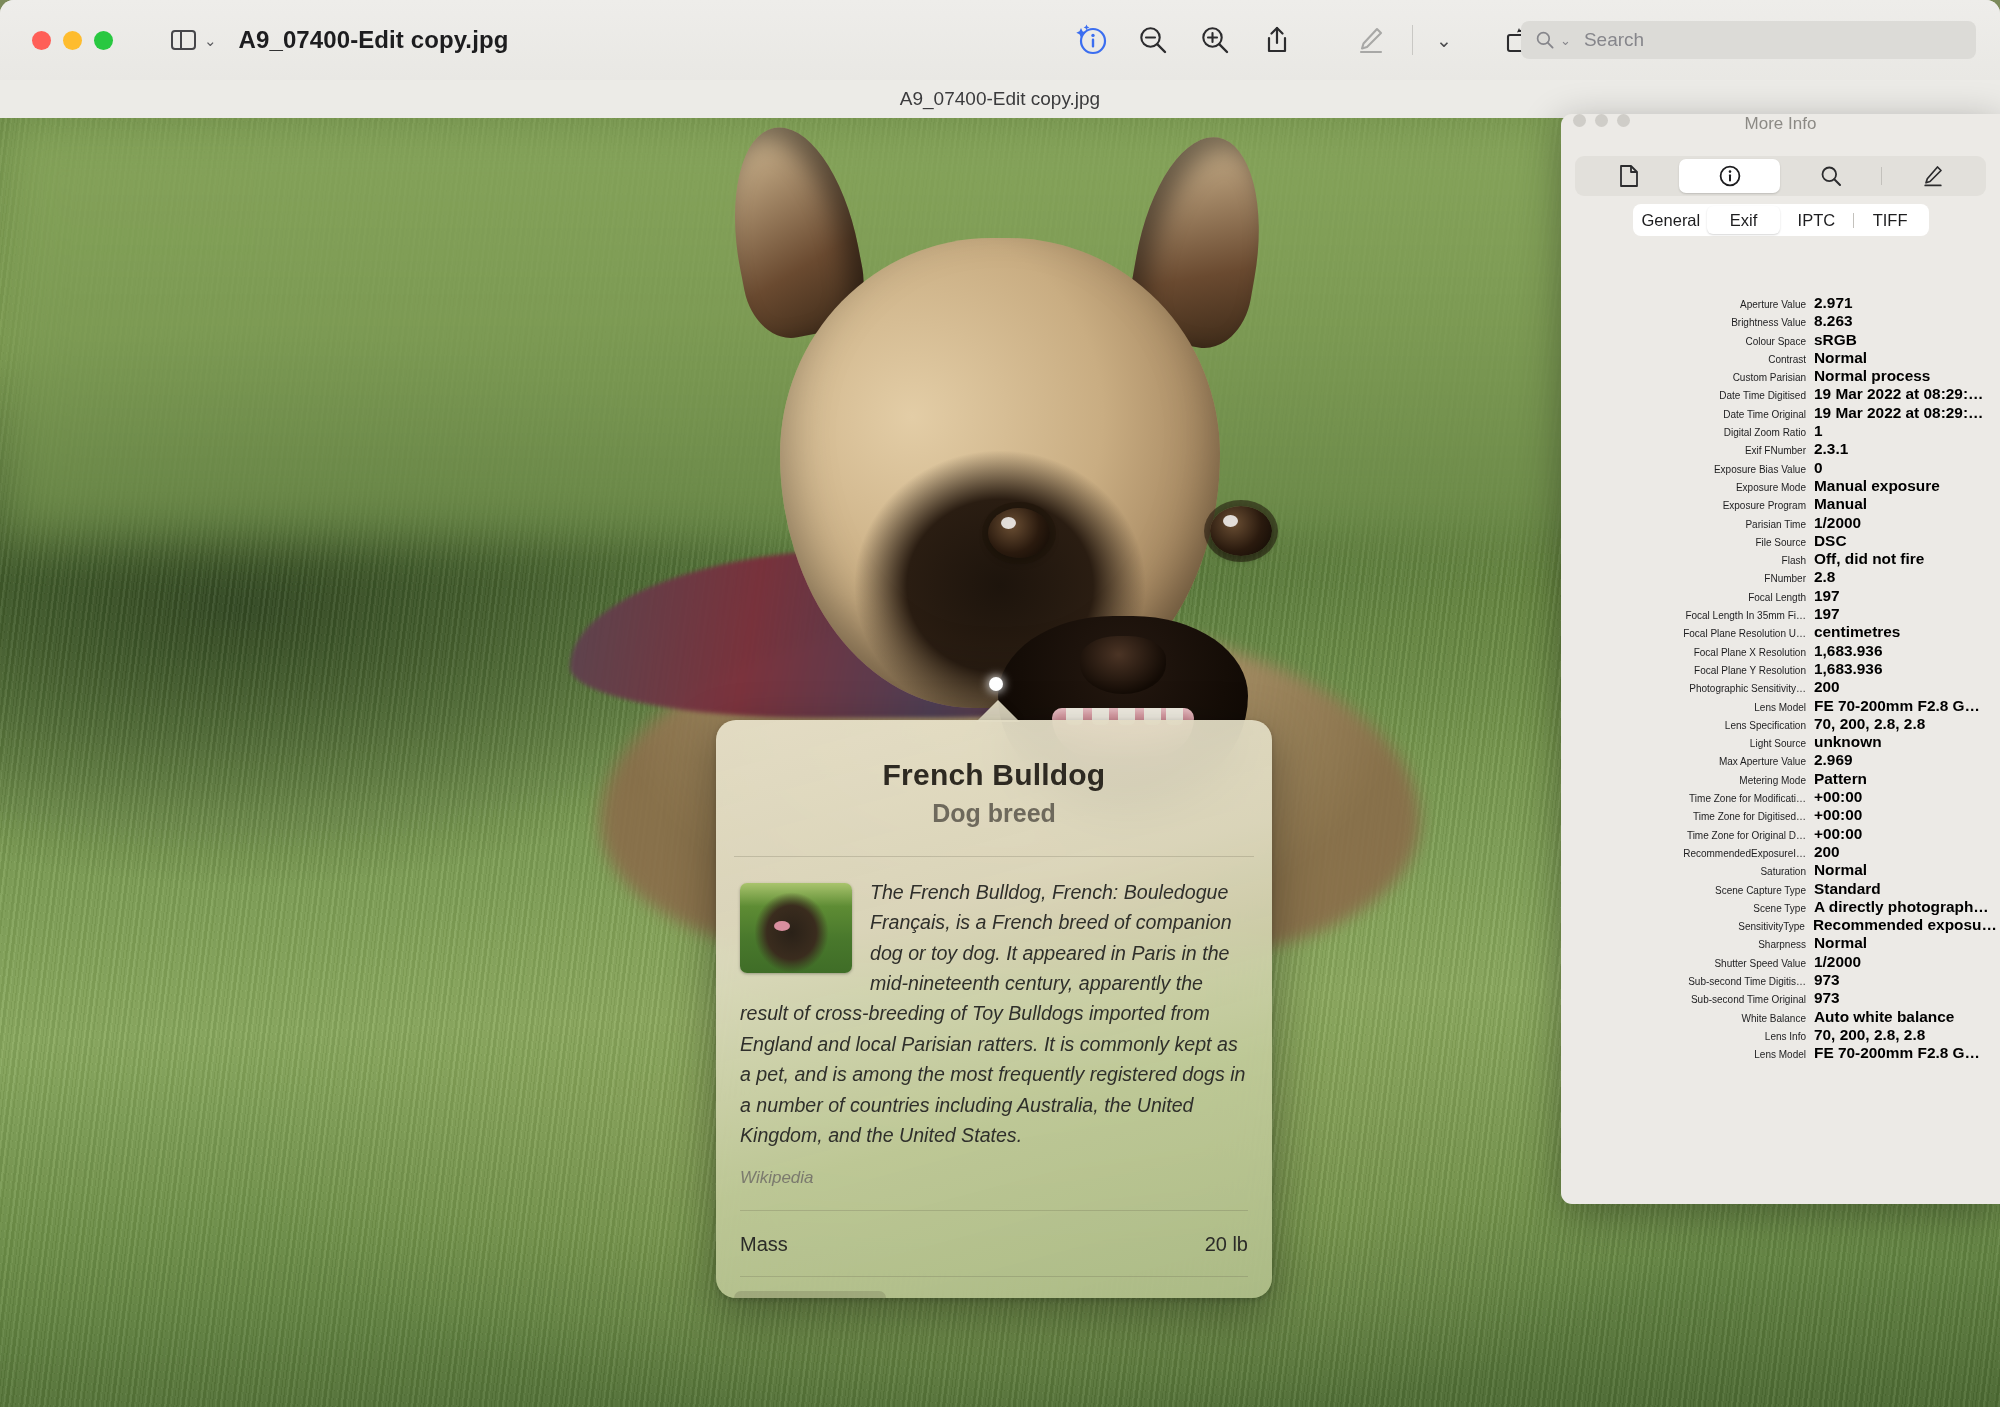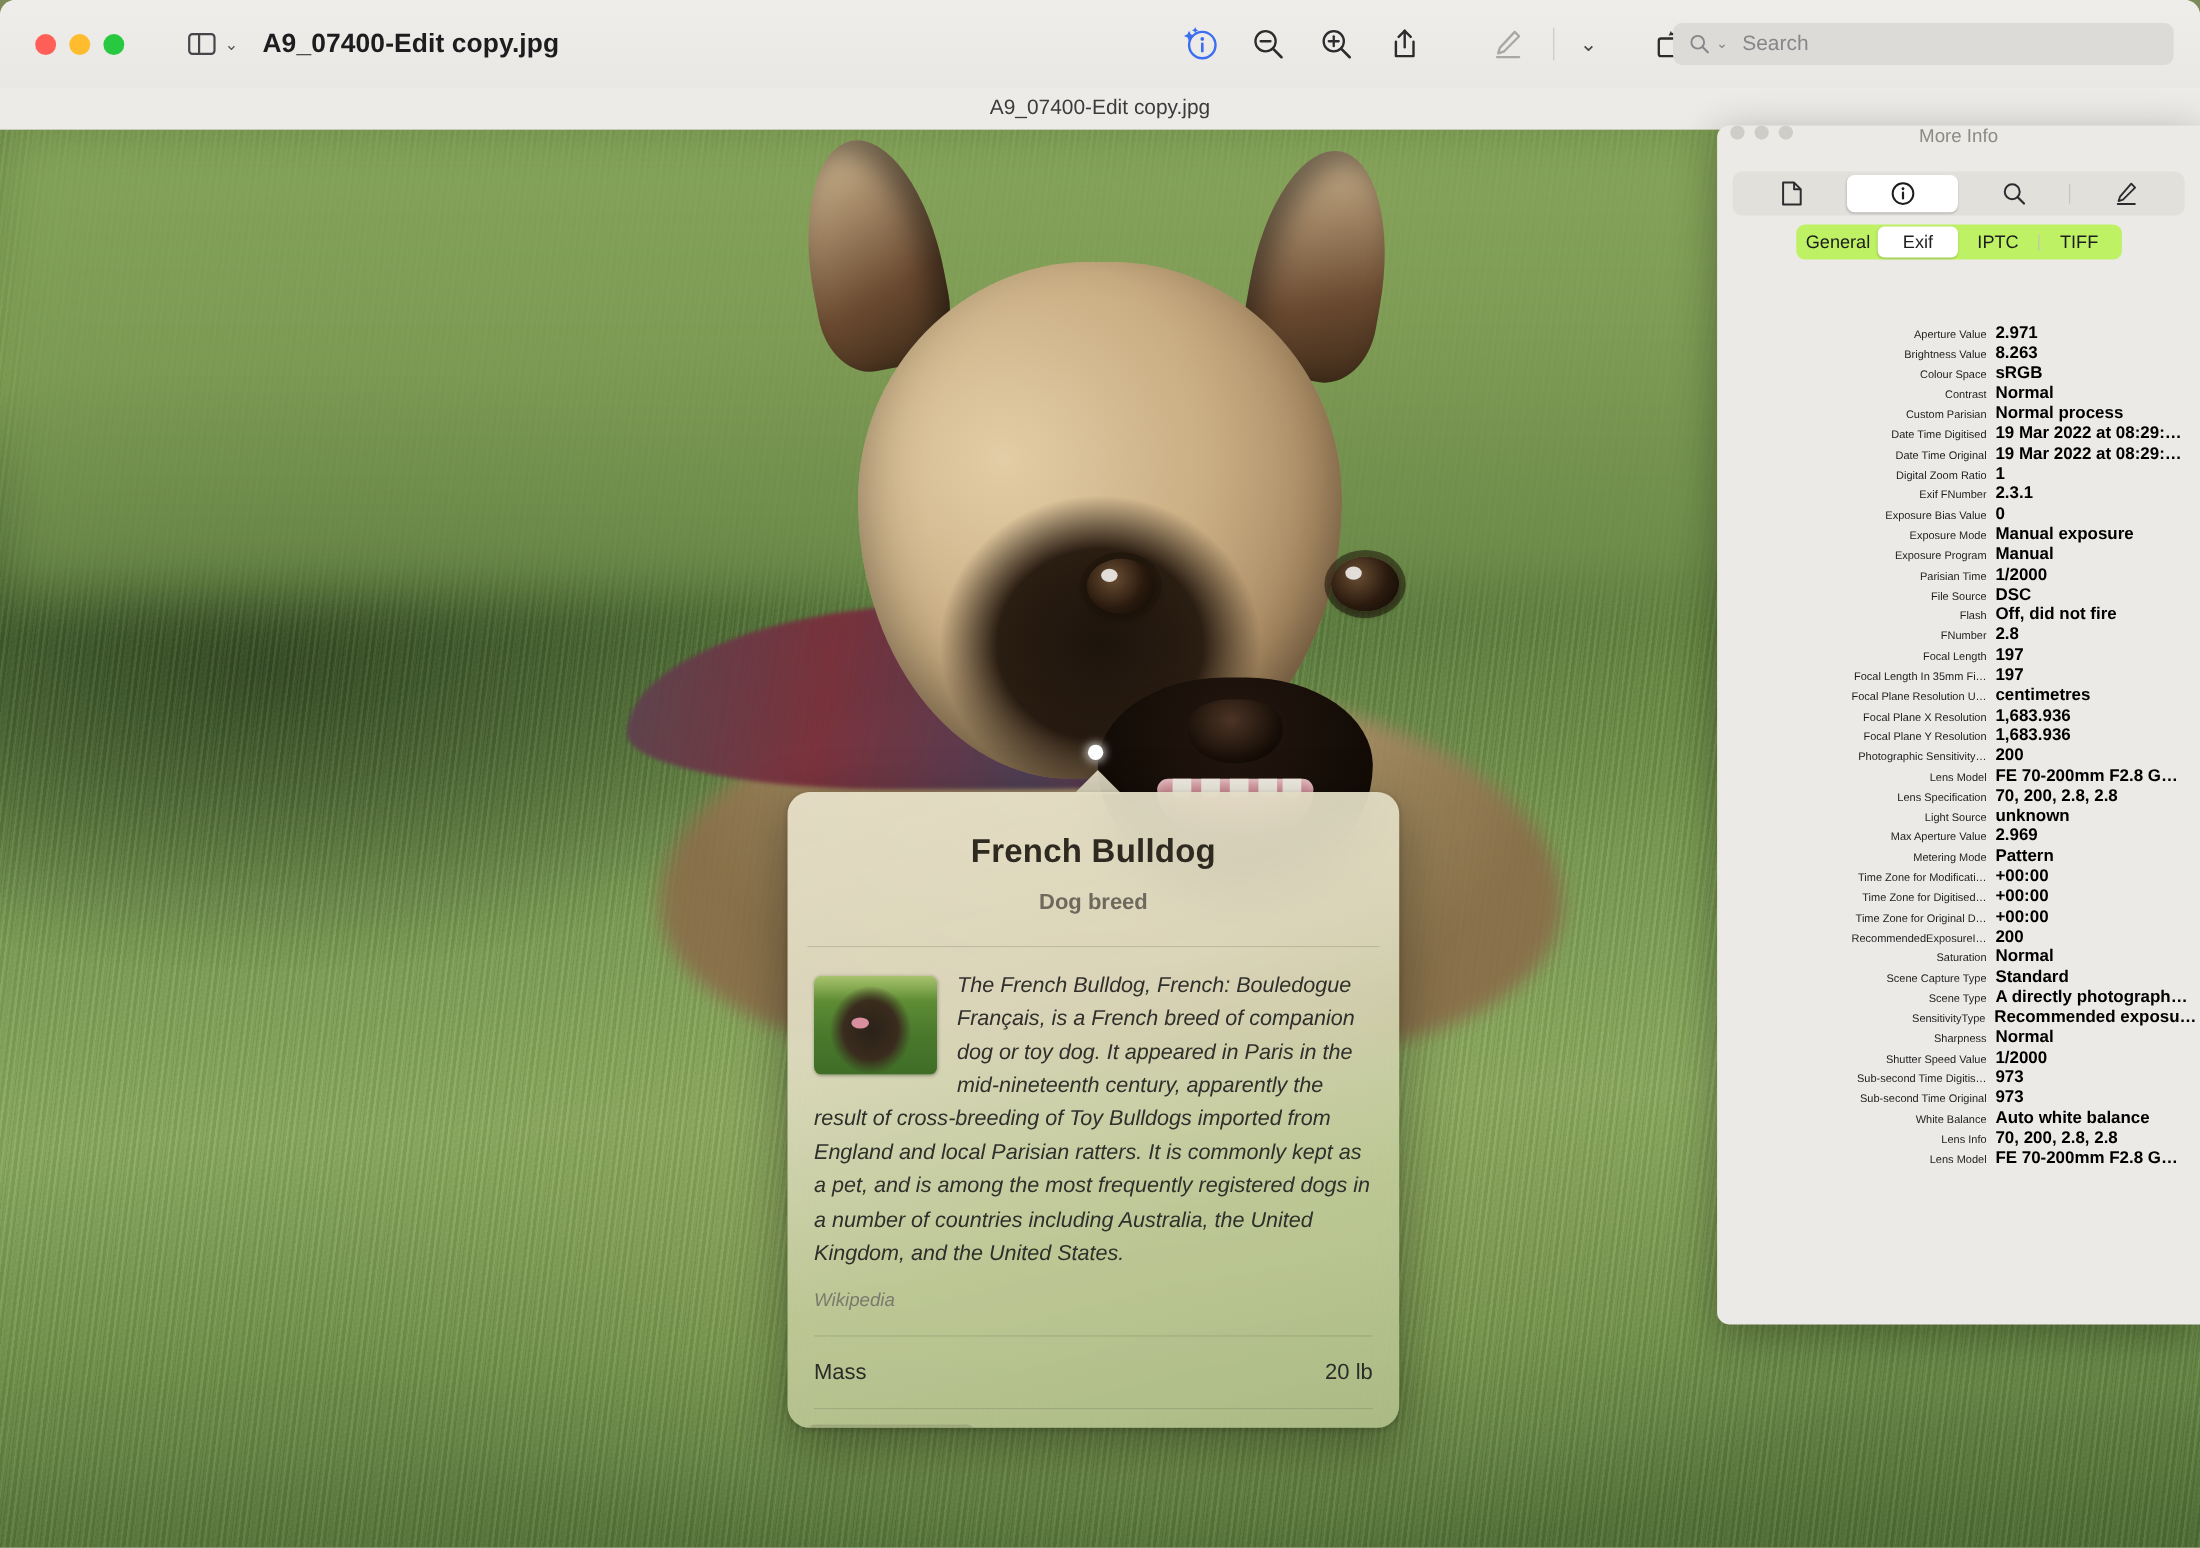--- a/index.html
+++ b/index.html
@@ -135,21 +135,21 @@
     color:#2b2b28;
   }
   .pop-arrow{
     position:absolute; left:976px; top:700px; width:0;height:0;
     border-left:22px solid transparent; border-right:22px solid transparent;
     border-bottom:22px solid rgba(230,225,200,.93);
     filter:drop-shadow(0 -2px 3px rgba(0,0,0,.12));
   }
   .pop-head{ padding:38px 0 28px; text-align:center; }
   .pop-title{ font-size:30px; font-weight:bold; color:#2e2a22; letter-spacing:.2px; }
-  .pop-sub{ font-size:20px; font-weight:bold; color:#6e695c; margin-top:17px; }
+  .pop-sub{ font-size:25px; font-weight:bold; color:#6e695c; margin-top:7px; }
   .pop-sep{ height:1px; background:rgba(90,88,70,.22); margin:0 18px; }
 
   .pop-body{ padding:20px 24px 0;font-style:italic; }
   .thumb{
     float:left; width:112px; height:90px; margin:6px 18px 6px 0; border-radius:7px;
     background:
       radial-gradient(ellipse 46% 62% at 46% 55%, #2a2118 0%, #3a2c1e 48%, rgba(0,0,0,0) 72%),
       linear-gradient(180deg,#a9c46d 0%,#5e8c34 26%,#49782c 62%,#3f6d27 100%);
     box-shadow:0 1px 3px rgba(0,0,0,.3);
     position:relative; overflow:hidden;
@@ -182,21 +182,21 @@
 
   .seg{
     margin:4px 14px 0; height:40px; background:#e2e0db; border-radius:9px;
     display:flex; align-items:center; padding:3px;
   }
   .seg-item{ flex:1; height:34px; display:flex;align-items:center;justify-content:center; border-radius:7px; }
   .seg-item.on{ background:#ffffff; box-shadow:0 1px 2px rgba(0,0,0,.16); }
   .seg-vdiv{ width:1px; height:18px; background:#c3c1bc; }
 
   .tabs{
-    margin:8px auto 0; width:296px; height:32px; background:#bef264; border-radius:8px;
+    margin:8px auto 0; width:296px; height:32px; background:#ffffff; border-radius:8px;
     display:flex; align-items:center; padding:2px; font-size:16.5px; color:#1d1d1f;text-align:center;
   }
   .tab{ flex:1; height:28px; display:flex;align-items:center;justify-content:center; border-radius:6px; }
   .tab.on{ background:#ffffff; box-shadow:0 1px 2px rgba(0,0,0,.16); font-weight:normal; }
   .tab-vdiv{ width:1px;height:15px;background:#c3c1bc; }
 
   .rows{ margin-top:10px; padding:0 0 0 0; }
   .row{ display:flex; align-items:baseline; height:18.3px; padding-right:4px; }
   .rk{ width:245px; text-align:right; font-size:10px; color:#1d1d1f; white-space:nowrap; overflow:hidden; }
   .rv{ margin-left:8px; font-size:15.4px; font-weight:bold; color:#000; white-space:nowrap; overflow:hidden;margin-top:48px; }

